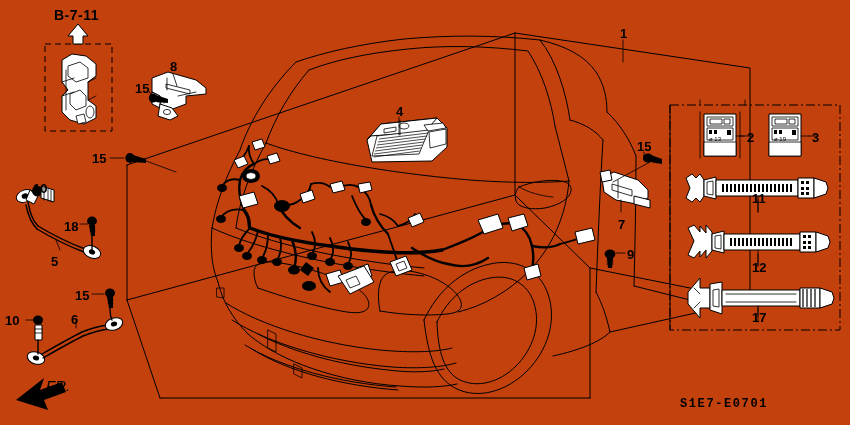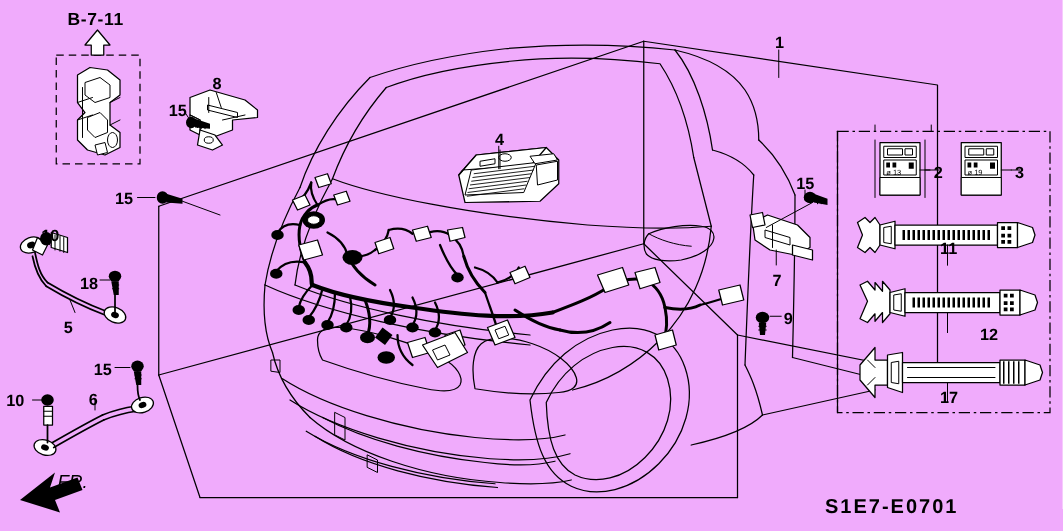--- a/index.html
+++ b/index.html
@@ -1,24 +1,24 @@
 <!DOCTYPE html>
 <html><head>
 <meta charset="utf-8">
 <style>
   html,body{margin:0;padding:0;background:#fff;}
   body{width:850px;height:425px;overflow:hidden;
        font-family:"Liberation Sans",sans-serif;color:#000;}
-  #root{position:relative;width:850px;height:425px;background:#f0abfc;}
+  #root{position:relative;width:850px;height:425px;background:#c2410c;}
   svg.layer{position:absolute;left:0;top:0;width:850px;height:425px;}
   .lbl{position:absolute;font-family:"Liberation Sans",sans-serif;
        font-weight:bold;color:#000;white-space:nowrap;line-height:1;}
   .lbl-num{font-size:13px;}
   .lbl-ref{font-size:14px;letter-spacing:.5px;}
-  .lbl-code{font-size:16px;letter-spacing:1.6px;font-family:Liberation Sans, sans-serif;}
+  .lbl-code{font-size:12px;letter-spacing:1.6px;font-family:Liberation Mono, monospace;margin-left:20px;}
   .lbl-fr{font-size:15px;font-style:italic;font-weight:normal;}
   .lbl-dia{font-size:6px;font-weight:normal;}
 </style>
 </head>
 <body>
 
 <div id="root">
 
   <svg class="layer" viewBox="0 0 850 425">
     <defs>
@@ -495,21 +495,21 @@
   <div class="lbl lbl-num" style="left:747px;top:131px;">2</div>
   <div class="lbl lbl-num" style="left:812px;top:131px;">3</div>
   <div class="lbl lbl-num" style="left:92px;top:152px;">15</div>
   <div class="lbl lbl-num" style="left:637px;top:140px;">15</div>
   <div class="lbl lbl-num" style="left:33px;top:182px;">10</div>
   <div class="lbl lbl-num" style="left:64px;top:220px;">18</div>
   <div class="lbl lbl-num" style="left:752px;top:192px;">11</div>
   <div class="lbl lbl-num" style="left:618px;top:218px;">7</div>
   <div class="lbl lbl-num" style="left:627px;top:248px;">9</div>
   <div class="lbl lbl-num" style="left:51px;top:255px;">5</div>
-  <div class="lbl lbl-num" style="left:752px;top:261px;padding-left:32px;">12</div>
+  <div class="lbl lbl-num" style="left:752px;top:261px;">12</div>
   <div class="lbl lbl-num" style="left:75px;top:289px;">15</div>
   <div class="lbl lbl-num" style="left:752px;top:311px;">17</div>
   <div class="lbl lbl-num" style="left:5px;top:314px;">10</div>
   <div class="lbl lbl-num" style="left:71px;top:313px;">6</div>
 
   <div class="lbl lbl-dia" style="left:709px;top:136px;">ø 13</div>
   <div class="lbl lbl-dia" style="left:774px;top:136px;">ø 19</div>
 
   <div class="lbl lbl-fr" style="left:46px;top:378px;">FR.</div>
 

